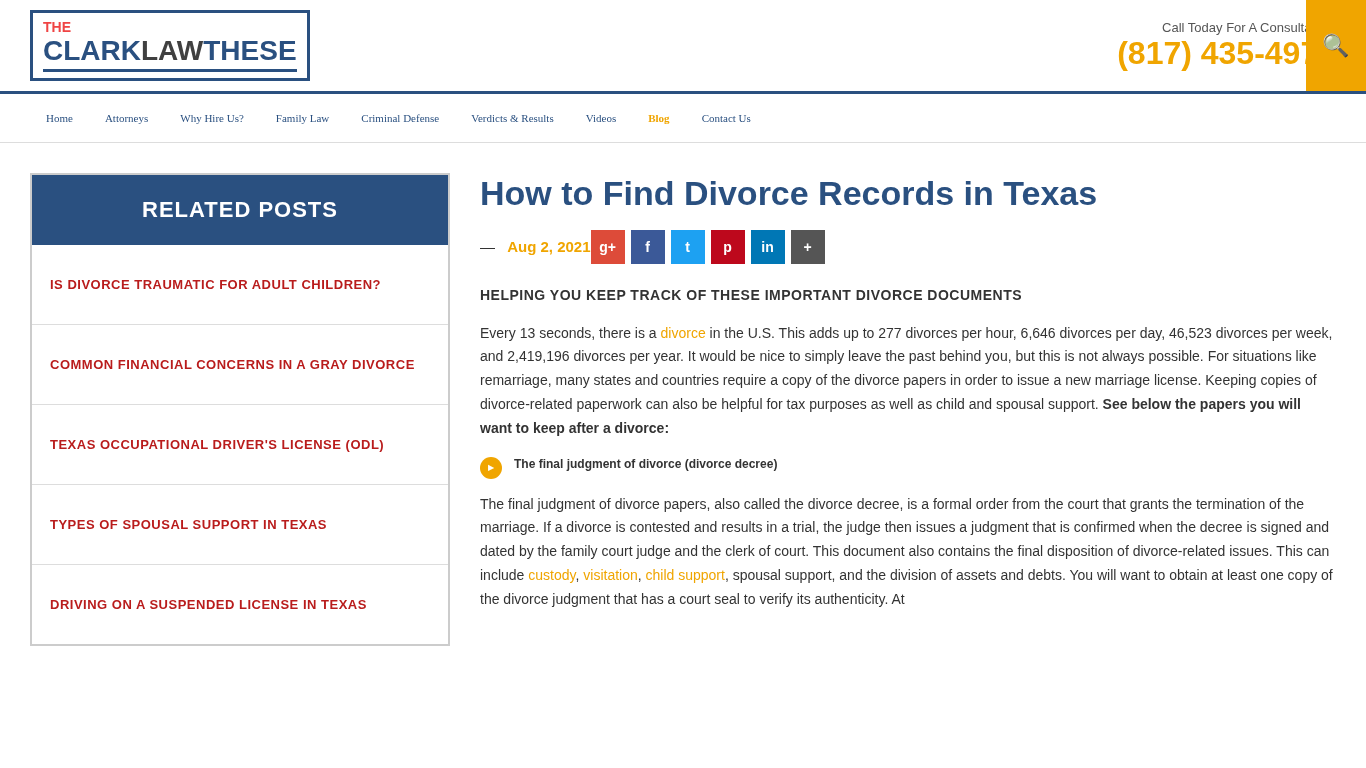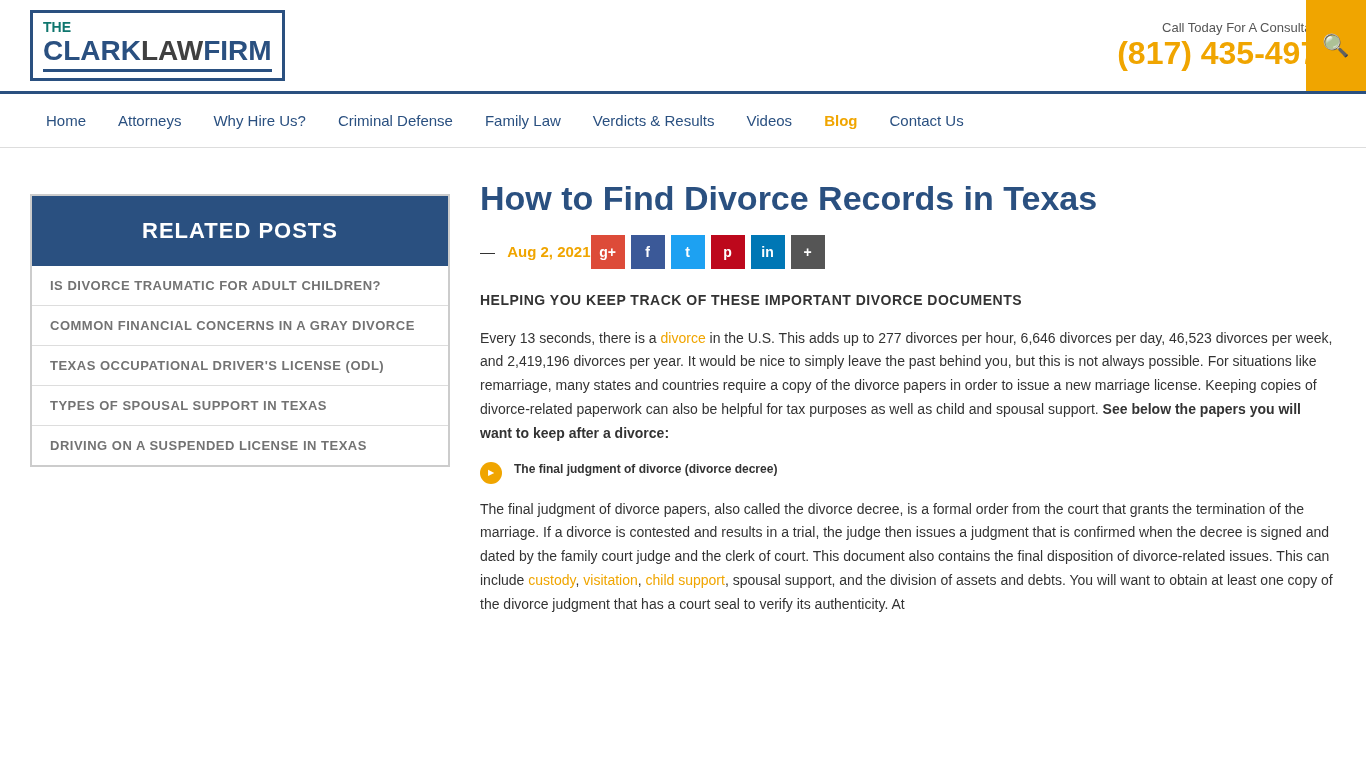--- a/index.html
+++ b/index.html
@@ -14,21 +14,21 @@
       background: #fff;
       position: relative;
     }
     .logo-area { flex: 0 0 auto; }
     .logo-box {
       border: 3px solid #2a5080;
       padding: 6px 10px;
       display: inline-block;
     }
     .logo-text { font-size: 28px; font-weight: bold; }
-    .logo-the { color: #0f766e; font-size: 14px; font-weight: bold; }
+    .logo-the { color: #ef4444; font-size: 14px; font-weight: bold; }
     .logo-clark { color: #2a5080; }
     .logo-law { color: #404040; }
     .logo-firm { color: #2a5080; }
     .logo-underline { border-bottom: 3px solid #2a5080; margin-top: 2px; }
 
     .header-right {
       margin-left: auto;
       display: flex;
       flex-direction: column;
       align-items: flex-end;
@@ -61,41 +61,41 @@
     nav ul {
       display: flex;
       list-style: none;
       gap: 0;
     }
     nav ul li a {
       display: block;
       padding: 18px 16px;
       text-decoration: none;
       color: #2a5080;
-      font-size: 15px;
+      font-size: 11px;
       font-weight: 500;
+      font-family: Liberation Serif, serif;
     }
     nav ul li a.active { color: #f0a500; font-weight: bold; }
 
     
     .main-container {
       display: flex;
       max-width: 1366px;
       margin: 0 auto;
       padding: 30px 30px 30px 30px;
       gap: 30px;
     }
 
     
     .sidebar {
       flex: 0 0 420px;
       display: flex;
       flex-direction: column;
       gap: 20px;
-      margin-top: 16px;
     }
     .sidebar-box {
       border: 2px solid #ccc;
     }
     .sidebar-header {
       background: #2a5080;
       color: #fff;
       font-size: 22px;
       font-weight: bold;
       text-align: center;
@@ -104,23 +104,23 @@
     }
     .sidebar-links {
       list-style: none;
     }
     .sidebar-links li {
       border-top: 1px solid #ddd;
     }
     .sidebar-links li:first-child { border-top: none; }
     .sidebar-links li a {
       display: block;
-      padding: 12px 18px;
+      padding: 32px 18px;
       text-decoration: none;
-      color: #737373;
+      color: #b91c1c;
       font-size: 13px;
       font-weight: bold;
       letter-spacing: 0.5px;
       text-transform: uppercase;
     }
 
     
     .content-area {
       flex: 1;
       padding: 0;
@@ -220,21 +220,21 @@
     }
   </style>
 </head>
 <body>
 
 <header class="header">
   <div class="logo-area">
     <div class="logo-box">
       <div class="logo-the">THE</div>
       <div class="logo-text">
-        <span class="logo-clark">CLARK</span><span class="logo-law">LAW</span><span class="logo-firm">FIRM</span>
+        <span class="logo-clark">CLARK</span><span class="logo-law">LAW</span><span class="logo-firm">THESE</span>
       </div>
       <div class="logo-underline"></div>
     </div>
   </div>
 
   <div class="header-right">
     <span class="call-text">Call Today For A Consultation!</span>
     <span class="phone-number">(817) 435-4970</span>
   </div>
 
@@ -248,24 +248,24 @@
     <li>
         <a href="#">Home</a>
       </li>
     <li>
         <a href="#">Attorneys</a>
       </li>
     <li>
         <a href="#">Why Hire Us?</a>
       </li>
     <li>
+        <a href="#">Family Law</a>
+      </li>
+    <li>
         <a href="#">Criminal Defense</a>
-      </li>
-    <li>
-        <a href="#">Family Law</a>
       </li>
     <li>
         <a href="#">Verdicts &amp; Results</a>
       </li>
     <li>
         <a href="#">Videos</a>
       </li>
     <li>
         <a href="#" class="active">Blog</a>
       </li>

